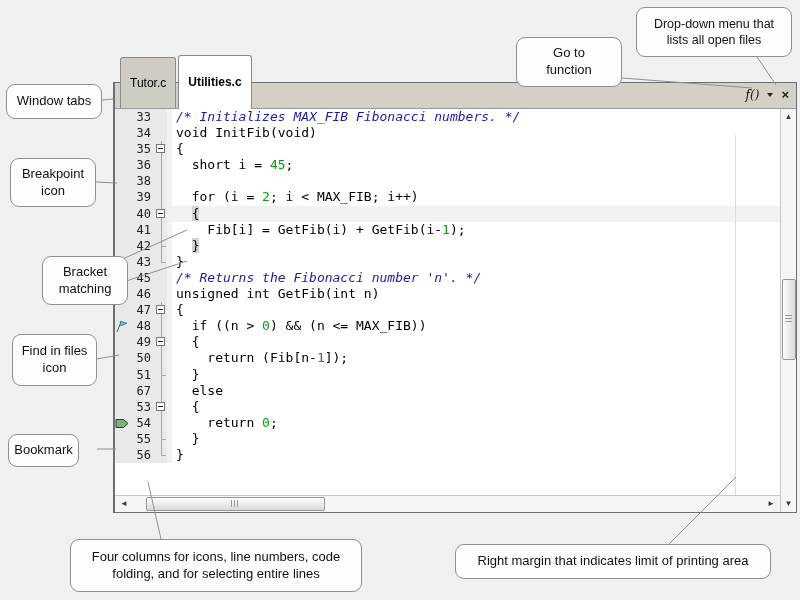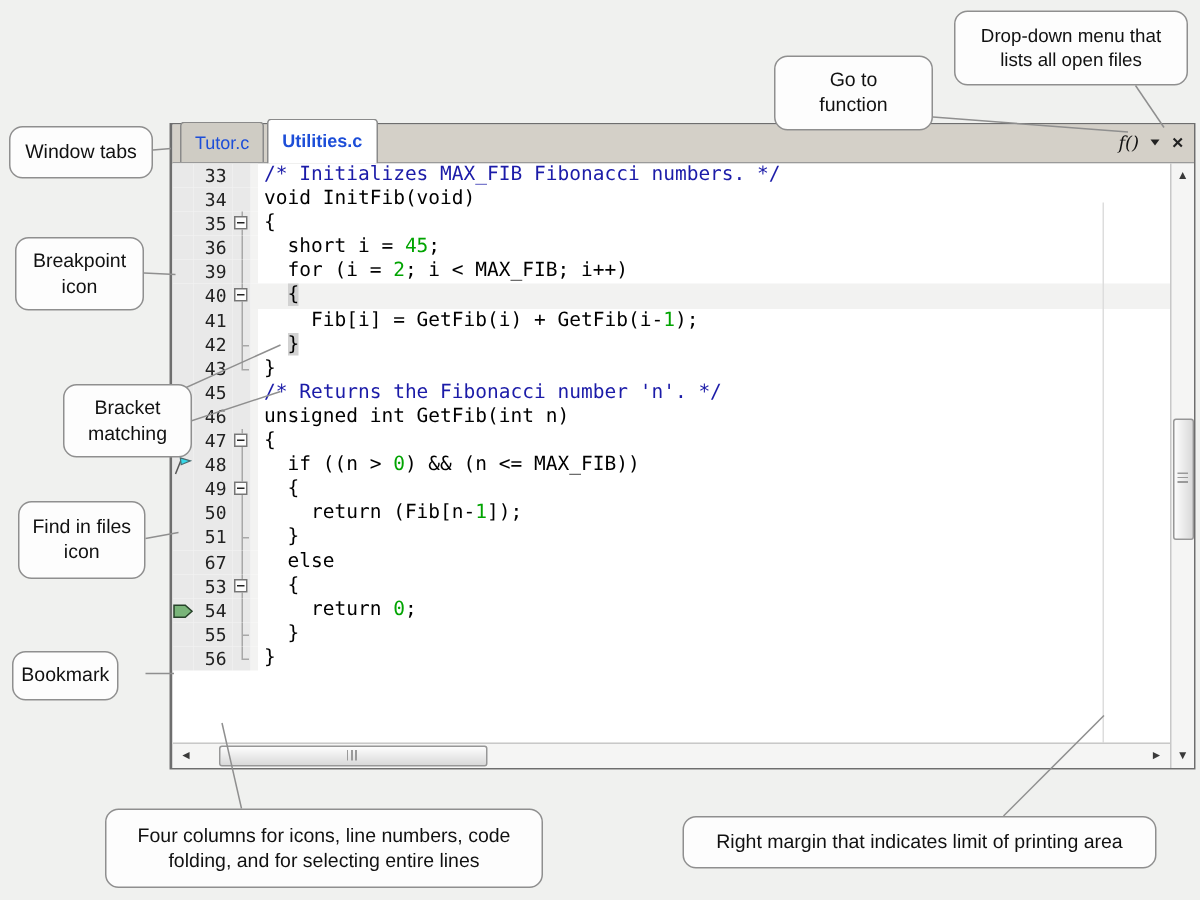--- a/index.html
+++ b/index.html
@@ -6,21 +6,21 @@
   body{width:800px;height:600px;position:relative;background:#f0f1ef;overflow:hidden;
        font-family:"Liberation Sans",sans-serif;}
 
   
   #editor{position:absolute;left:113px;top:82px;width:684px;height:431px;
           background:#fff;border:1px solid #6e6e6e;border-left-width:2px;box-sizing:border-box;z-index:1;}
 
   
   #tabbar{position:absolute;left:0;top:0;right:0;height:26px;background:var(--tabbar-bg,#d4d0c8);
           border-bottom:1px solid #9a9a9a;box-sizing:border-box;display:flex;align-items:flex-end;padding-left:5px;}
-  .tab{height:20px;line-height:20px;padding:3px 9px;font-size:12px;color:#1d4ed8;
+  .tab{height:20px;line-height:20px;padding:15px 9px;font-size:12px;color:#000000;
        background:#cfccc4;border:1px solid #8a8a8a;border-bottom:none;border-radius:3px 3px 0 0;
        margin-right:2px;position:relative;}
   .tab.active{background:#fff;font-weight:bold;height:23px;line-height:23px;top:1px;z-index:2;}
   #tab-tools{position:absolute;right:7px;top:6px;display:flex;align-items:center;gap:8px;}
   .fof{font-family:"DejaVu Serif",serif;font-style:italic;font-size:12px;color:#111;line-height:12px;}
   .ddarrow{width:0;height:0;border-left:3.5px solid transparent;border-right:3.5px solid transparent;
            border-top:4px solid #222;}
   .closex{font-size:13px;font-weight:bold;color:#222;line-height:12px;}
 
   
@@ -29,21 +29,21 @@
   .cell{flex:none;height:100%;box-sizing:border-box;}
   .icon{width:14px;background:var(--gutter-bg,#e9e9e9);position:relative;}
   .num{width:26px;background:var(--gutter-bg,#e9e9e9);font-family:"DejaVu Sans Mono",monospace;
        font-size:12px;line-height:16.1px;text-align:right;padding-right:4px;color:#222;}
   .fold{width:12px;background:var(--gutter-bg,#e9e9e9);position:relative;}
   .sel{width:5px;background:#f3f3f2;}
   .codeln{flex:1;font-family:"DejaVu Sans Mono",monospace;font-size:13px;line-height:16.1px;
           white-space:pre;color:#000;padding-left:4px;}
   .row.hl .codeln, .row.hl .sel{background:#f2f2f1;}
 
-  .sg-cmt{color:var(--comment,#1b1ba8);}
+  .sg-cmt{color:var(--comment,#1b1ba8);font-style:italic;}
   .sg-num{color:var(--number,#00a400);}
   .sg-br{background:var(--bracket-highlight,#d2d2d2);}
 
   
   .bp{position:absolute;left:1px;top:2.5px;width:11px;height:11px;border-radius:50%;
       background:var(--breakpoint,#e41400);box-shadow:inset 0 0 1px #7a0000;}
   .gsvg{position:absolute;left:0;top:1px;}
 
   
   .fold-line,.fold-tick,.fold-end,.fold-box{background-repeat:no-repeat;}
@@ -136,20 +136,27 @@
         </div>
         <div class="row">
           <div class="cell icon"></div>
           <div class="cell num">36</div>
           <div class="cell fold fold-line"></div>
           <div class="cell sel"></div>
           <div class="cell codeln"><span class="sg-t">  short i = </span><span class="sg-num">45</span><span class="sg-t">;</span></div>
         </div>
         <div class="row">
           <div class="cell icon"></div>
+          <div class="cell num">38</div>
+          <div class="cell fold fold-line"></div>
+          <div class="cell sel"></div>
+          <div class="cell codeln"></div>
+        </div>
+        <div class="row">
+          <div class="cell icon"></div>
           <div class="cell num">39</div>
           <div class="cell fold fold-line"></div>
           <div class="cell sel"></div>
           <div class="cell codeln"><span class="sg-t">  for (i = </span><span class="sg-num">2</span><span class="sg-t">; i &lt; MAX_FIB; i++)</span></div>
         </div>
         <div class="row hl">
           <div class="cell icon"></div>
           <div class="cell num">40</div>
           <div class="cell fold fold-box">
             <span class="fbox"></span>

